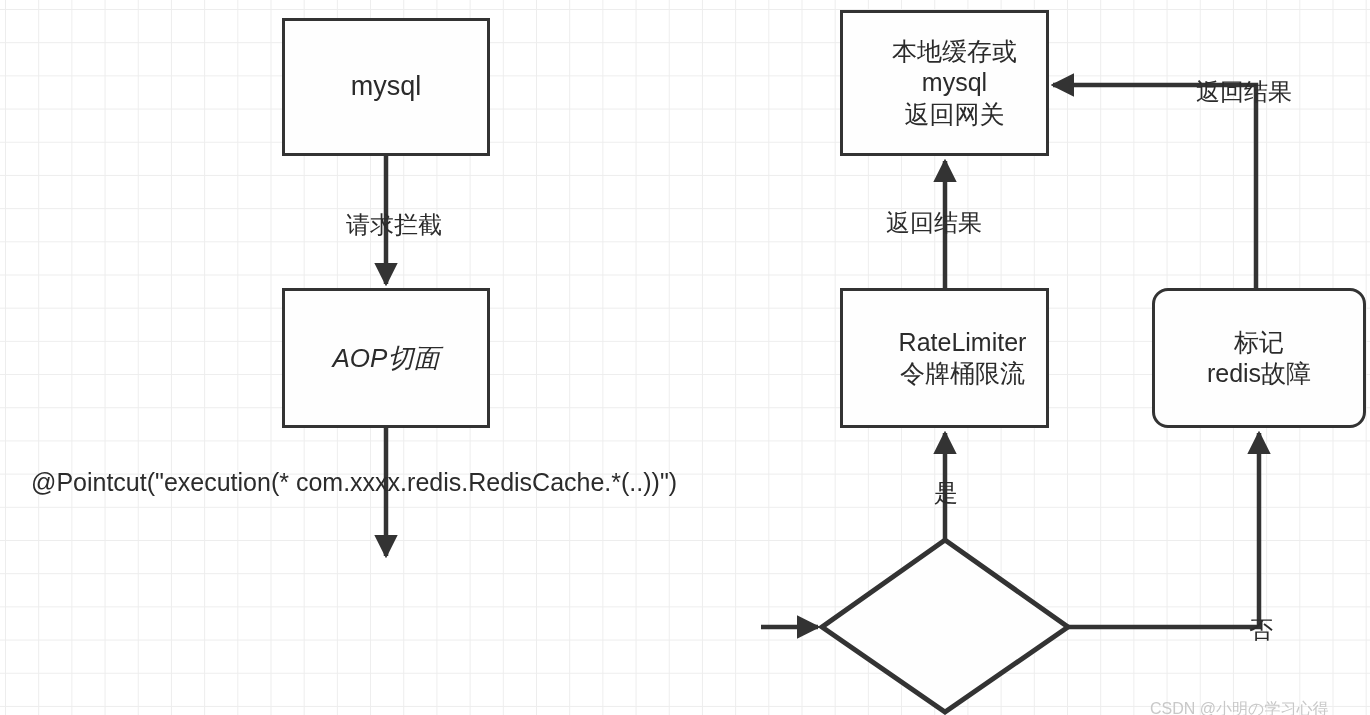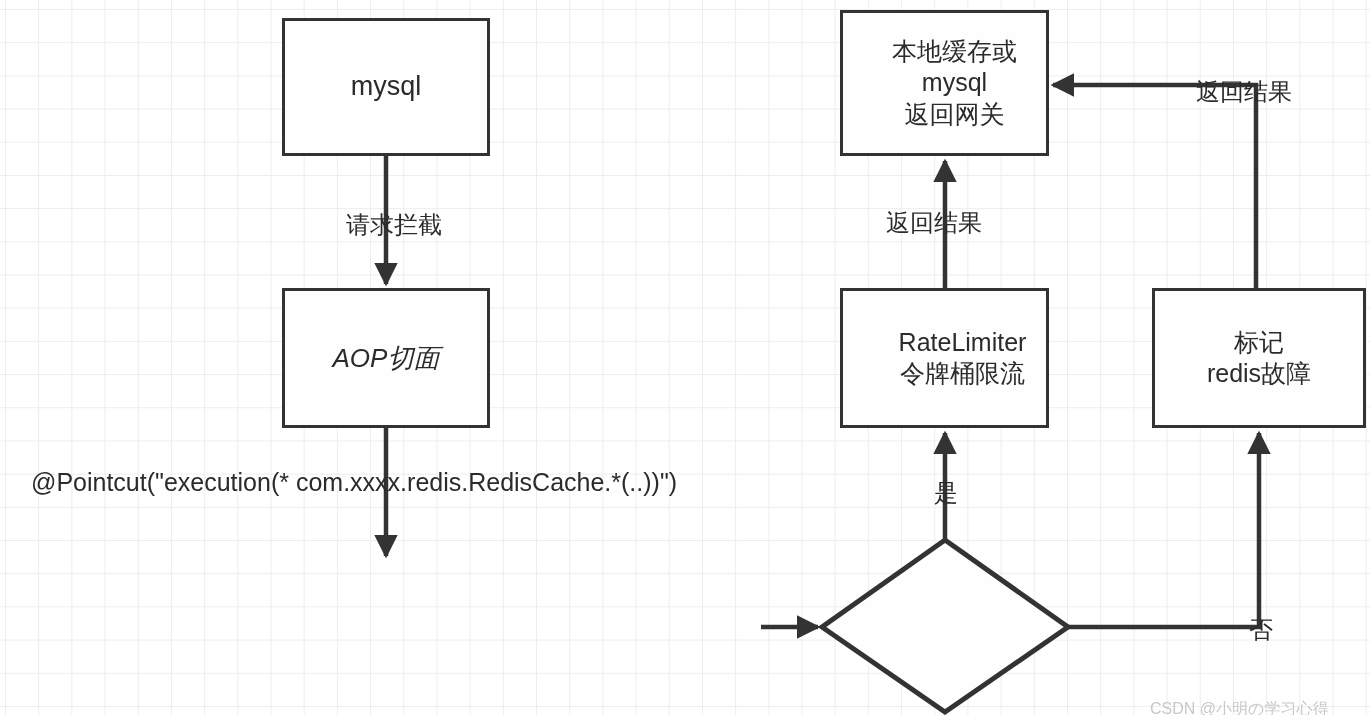--- a/index.html
+++ b/index.html
@@ -42,21 +42,21 @@
   .node-text {
     display: block;
     width: 100%;
     white-space: pre-line;
   }
   .n-redis       { left: 282px; top: 18px;  width: 208px; height: 138px; font-size: 27px; }
   .n-aop         { left: 282px; top: 288px; width: 208px; height: 140px; font-size: 26px; font-style: italic; }
   .n-around      { left: 9px;   top: 560px; width: 752px; height: 136px; font-size: 23px; }
   .n-gateway     { left: 840px; top: 10px;  width: 209px; height: 146px; font-size: 25px; padding-left: 20px; }
   .n-ratelimiter { left: 840px; top: 288px; width: 209px; height: 140px; font-size: 25px; padding-left: 36px; }
-  .n-mark        { left: 1152px;top: 288px; width: 214px; height: 140px; font-size: 25px; }
+  .n-mark        { left: 1152px;top: 288px; width: 214px; height: 140px; font-size: 25px; border-radius: 16px; }
 
   .diamond-label {
     position: absolute;
     left: 822px;
     top: 540px;
     width: 246px;
     height: 172px;
     display: flex;
     align-items: center;
     justify-content: center;

